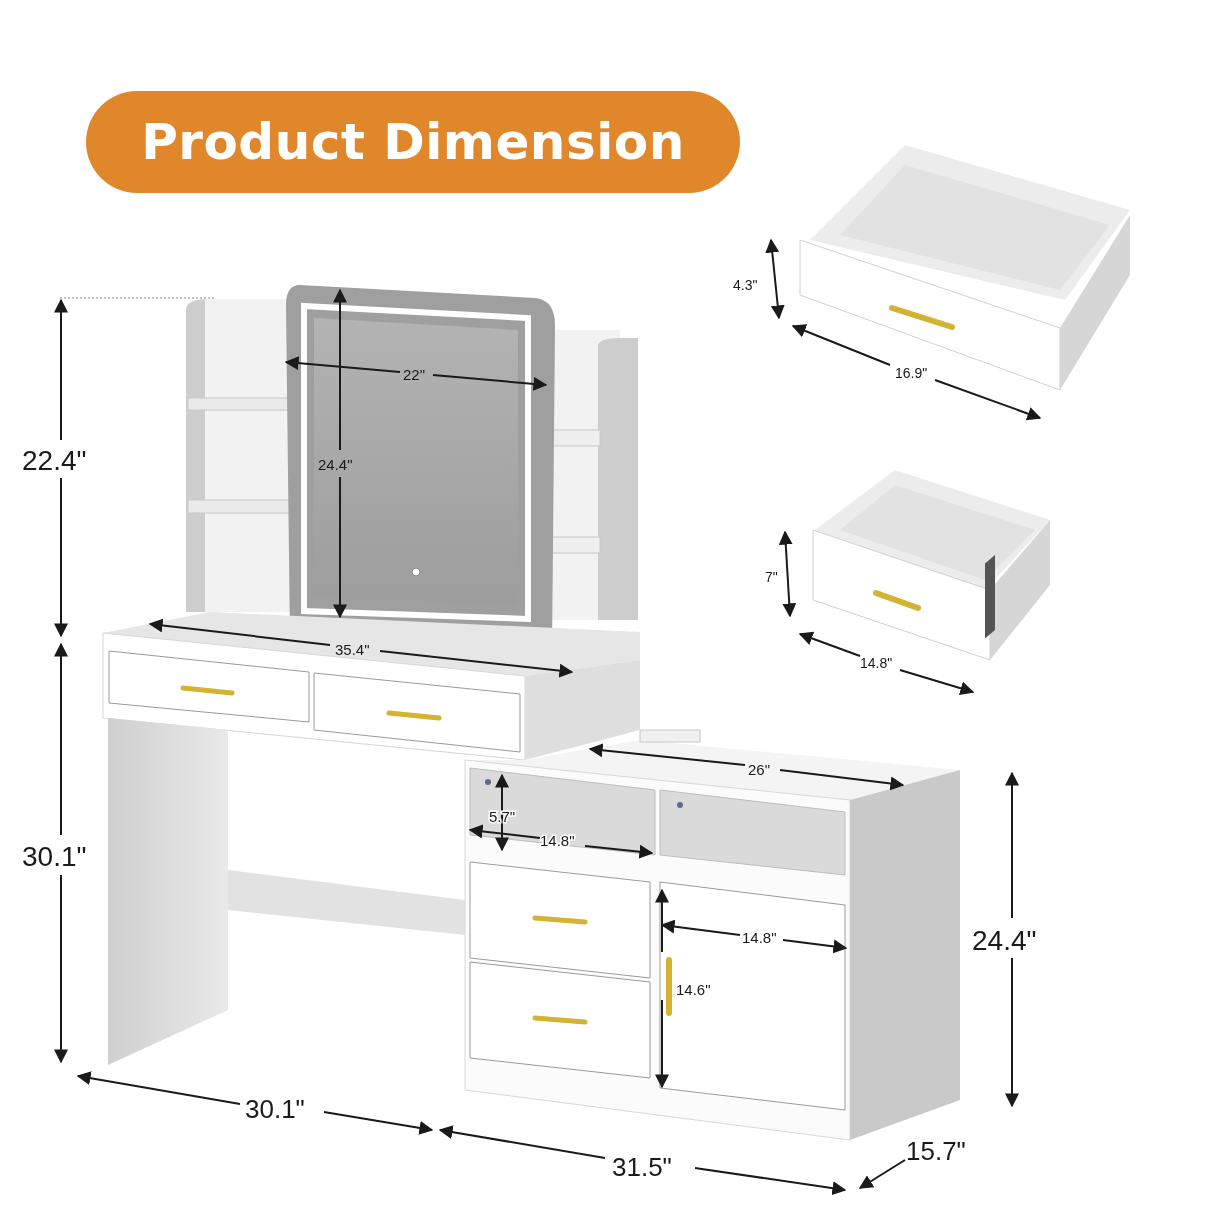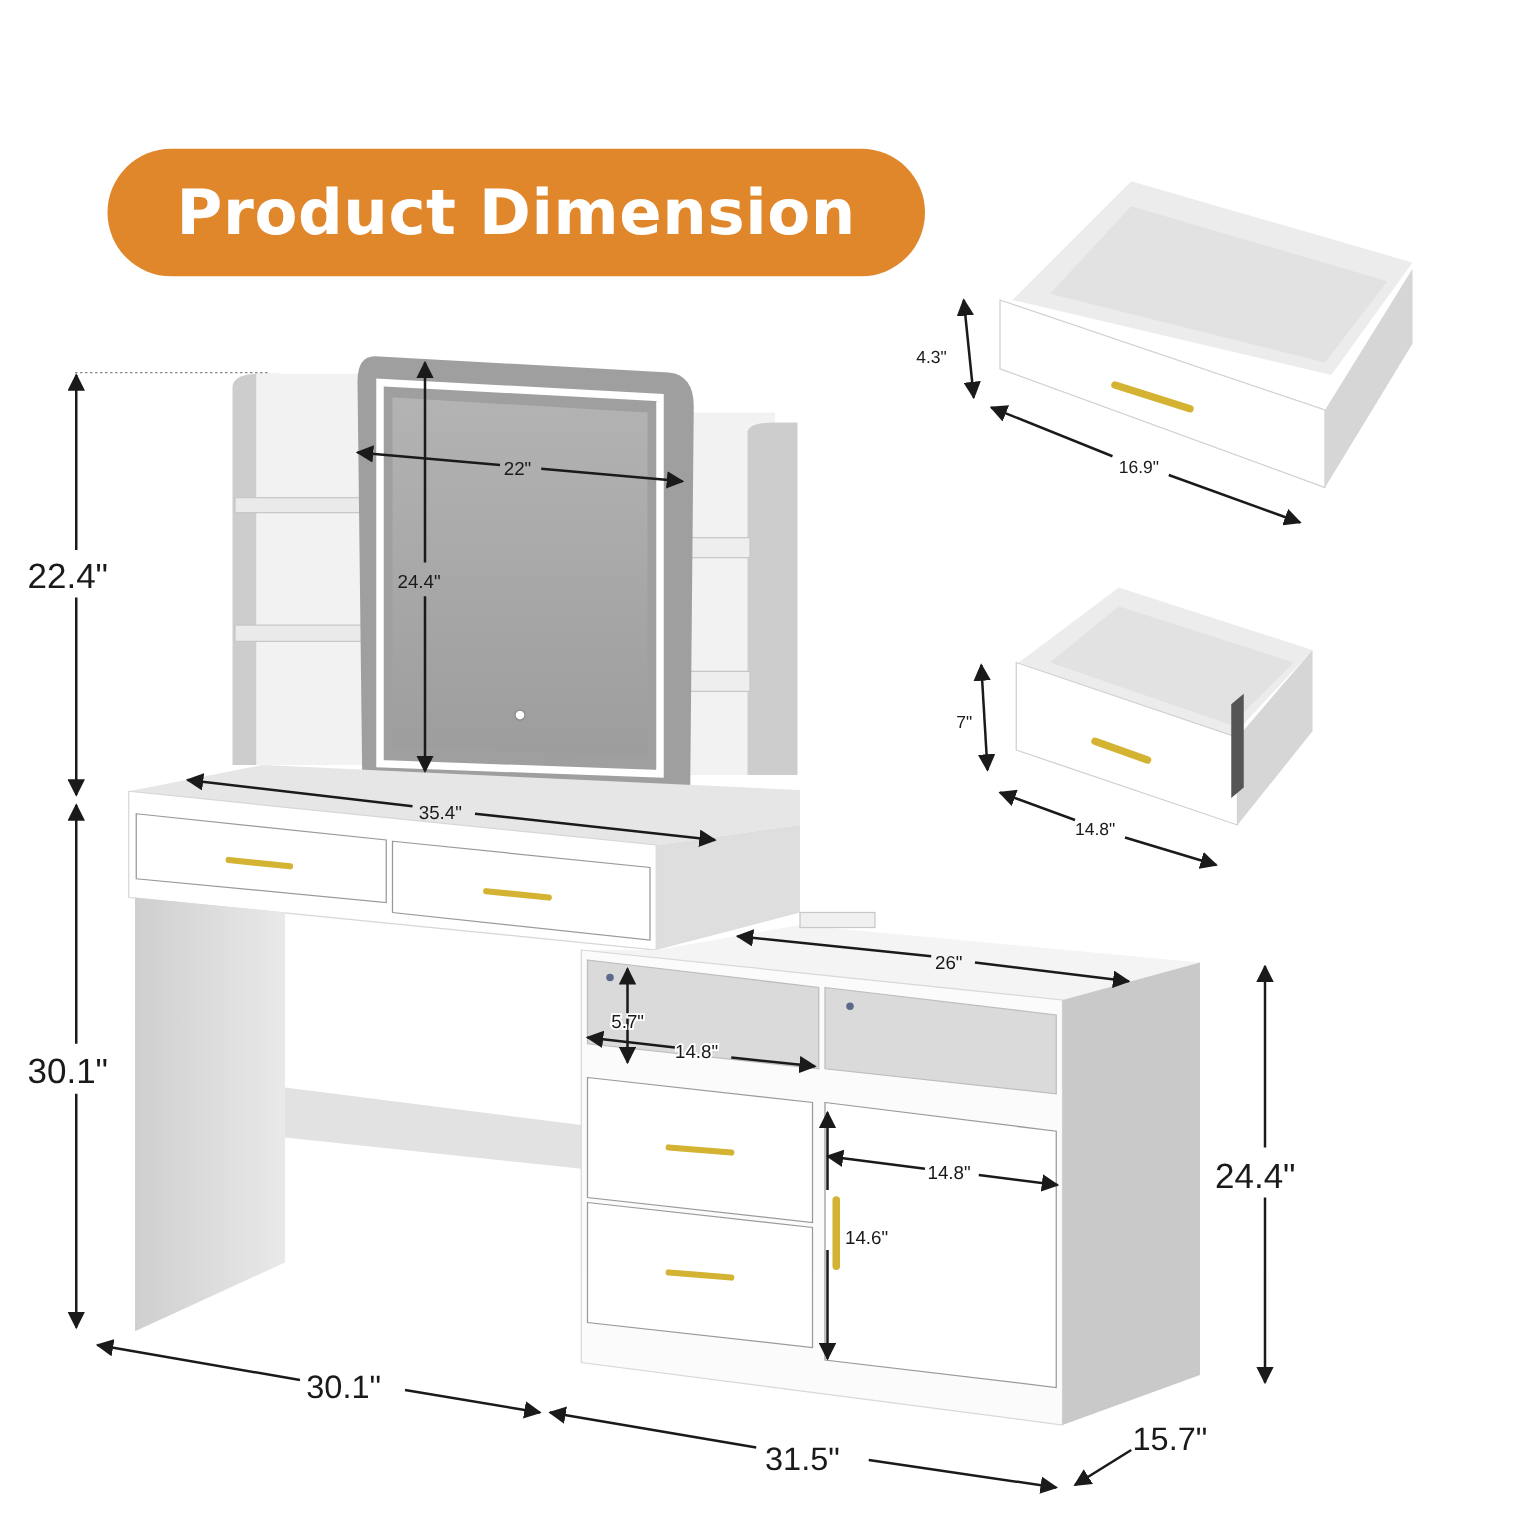--- a/index.html
+++ b/index.html
@@ -1,20 +1,20 @@
 <!DOCTYPE html>
 <html><head>
 <meta charset="utf-8">
 <style>
   html, body { margin:0; padding:0; background:#ffffff; }
   body { width:1214px; height:1214px; position:relative; overflow:hidden; font-family:"DejaVu Sans", sans-serif; }
   .title-pill {
     position:absolute; left:86px; top:91px; width:654px; height:102px;
     background:#e0862b; border-radius:51px;
-    display:flex; align-items:center; justify-content:center;margin-top:28px;
+    display:flex; align-items:center; justify-content:center;
   }
   .title-pill span {
     color:#ffffff; font-family:"DejaVu Sans", sans-serif; font-weight:bold;
     font-size:50px; letter-spacing:0.5px;
   }
   svg.scene { position:absolute; left:0; top:0; }
   .dim { font-family:"Liberation Sans", sans-serif; fill:#1a1a1a; }
 </style>
 </head>
 <body>

